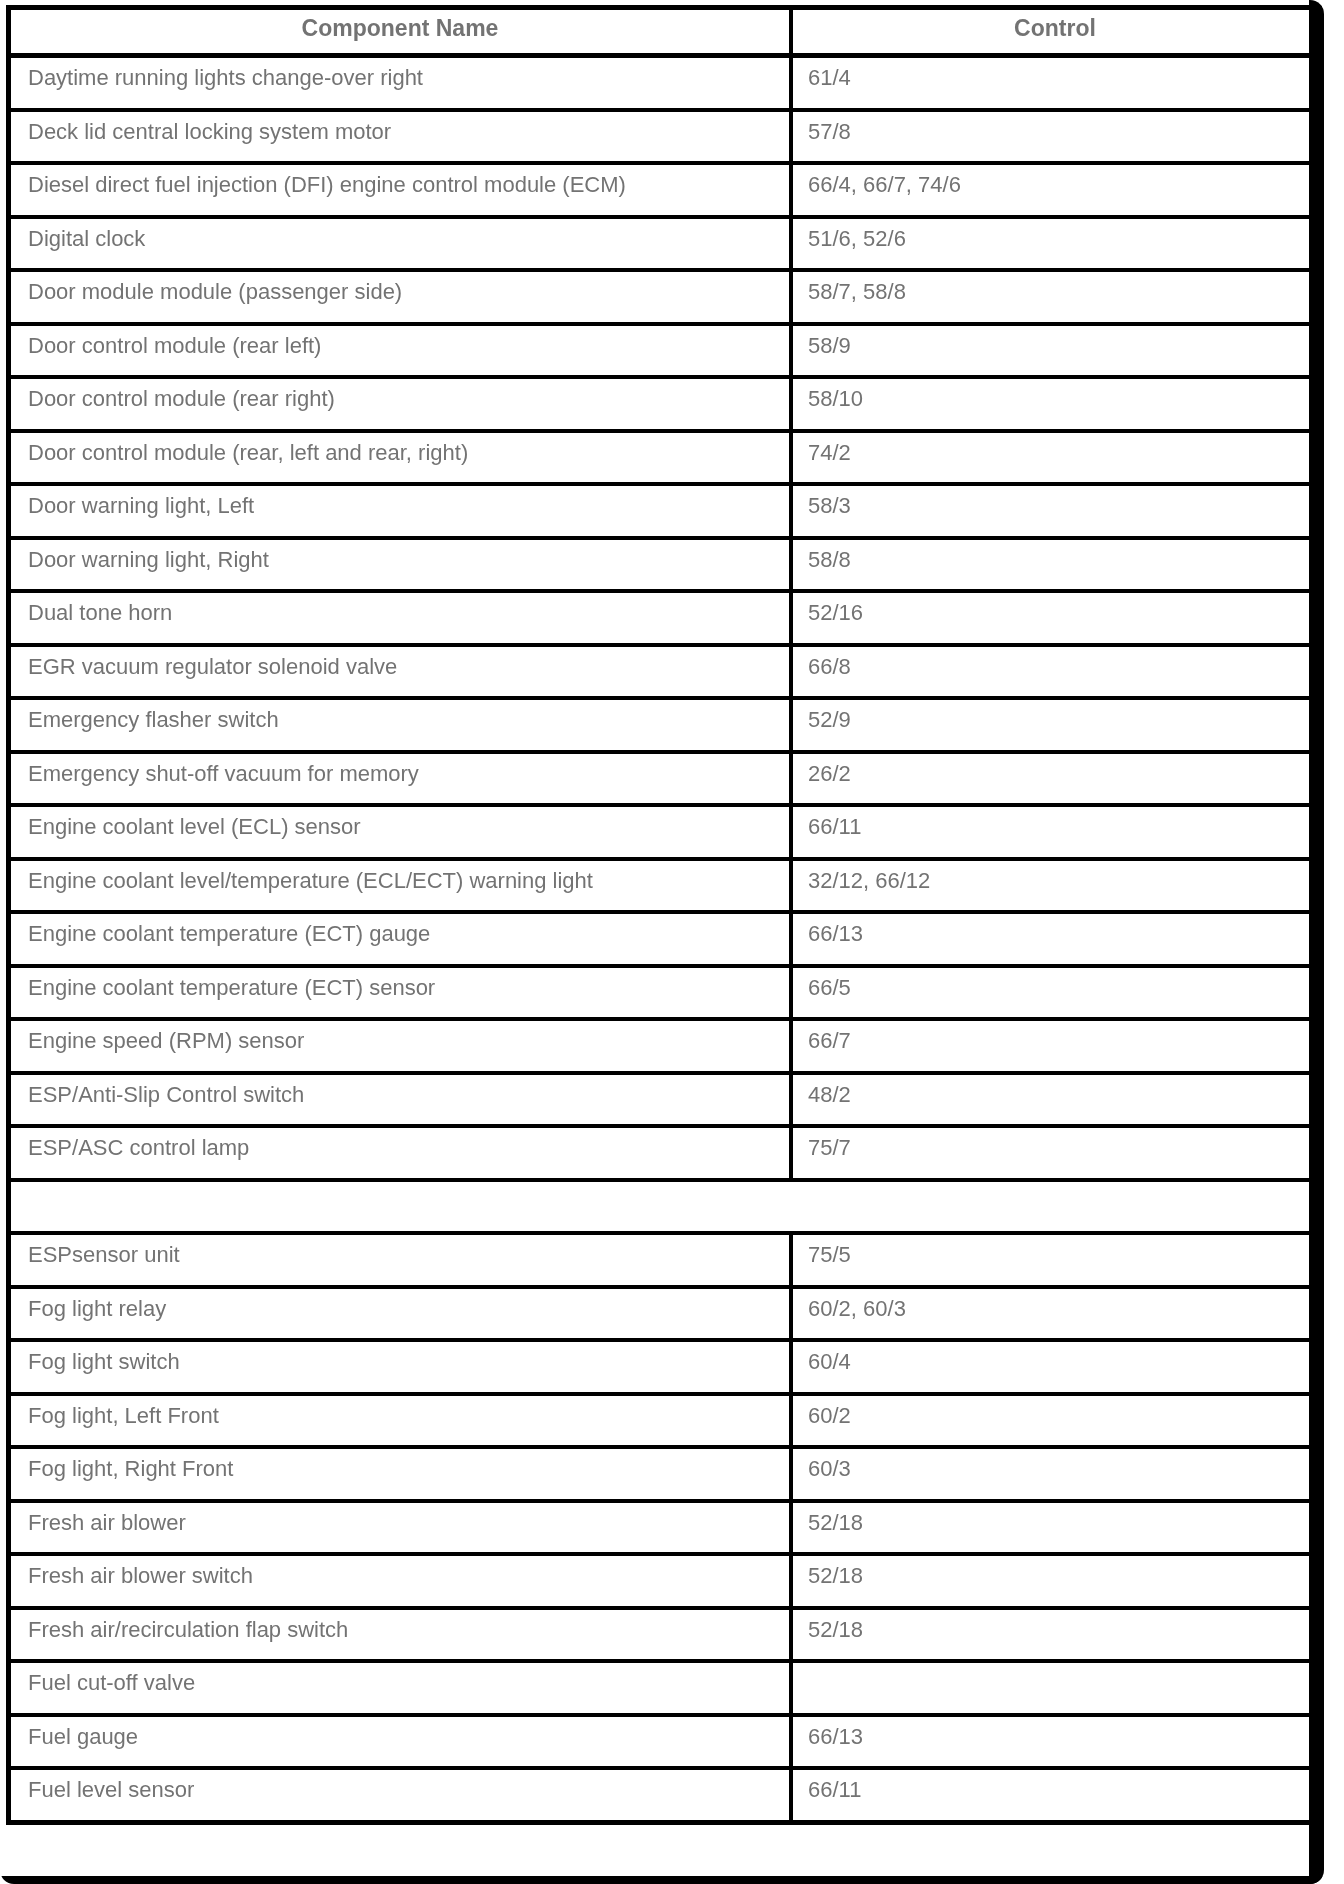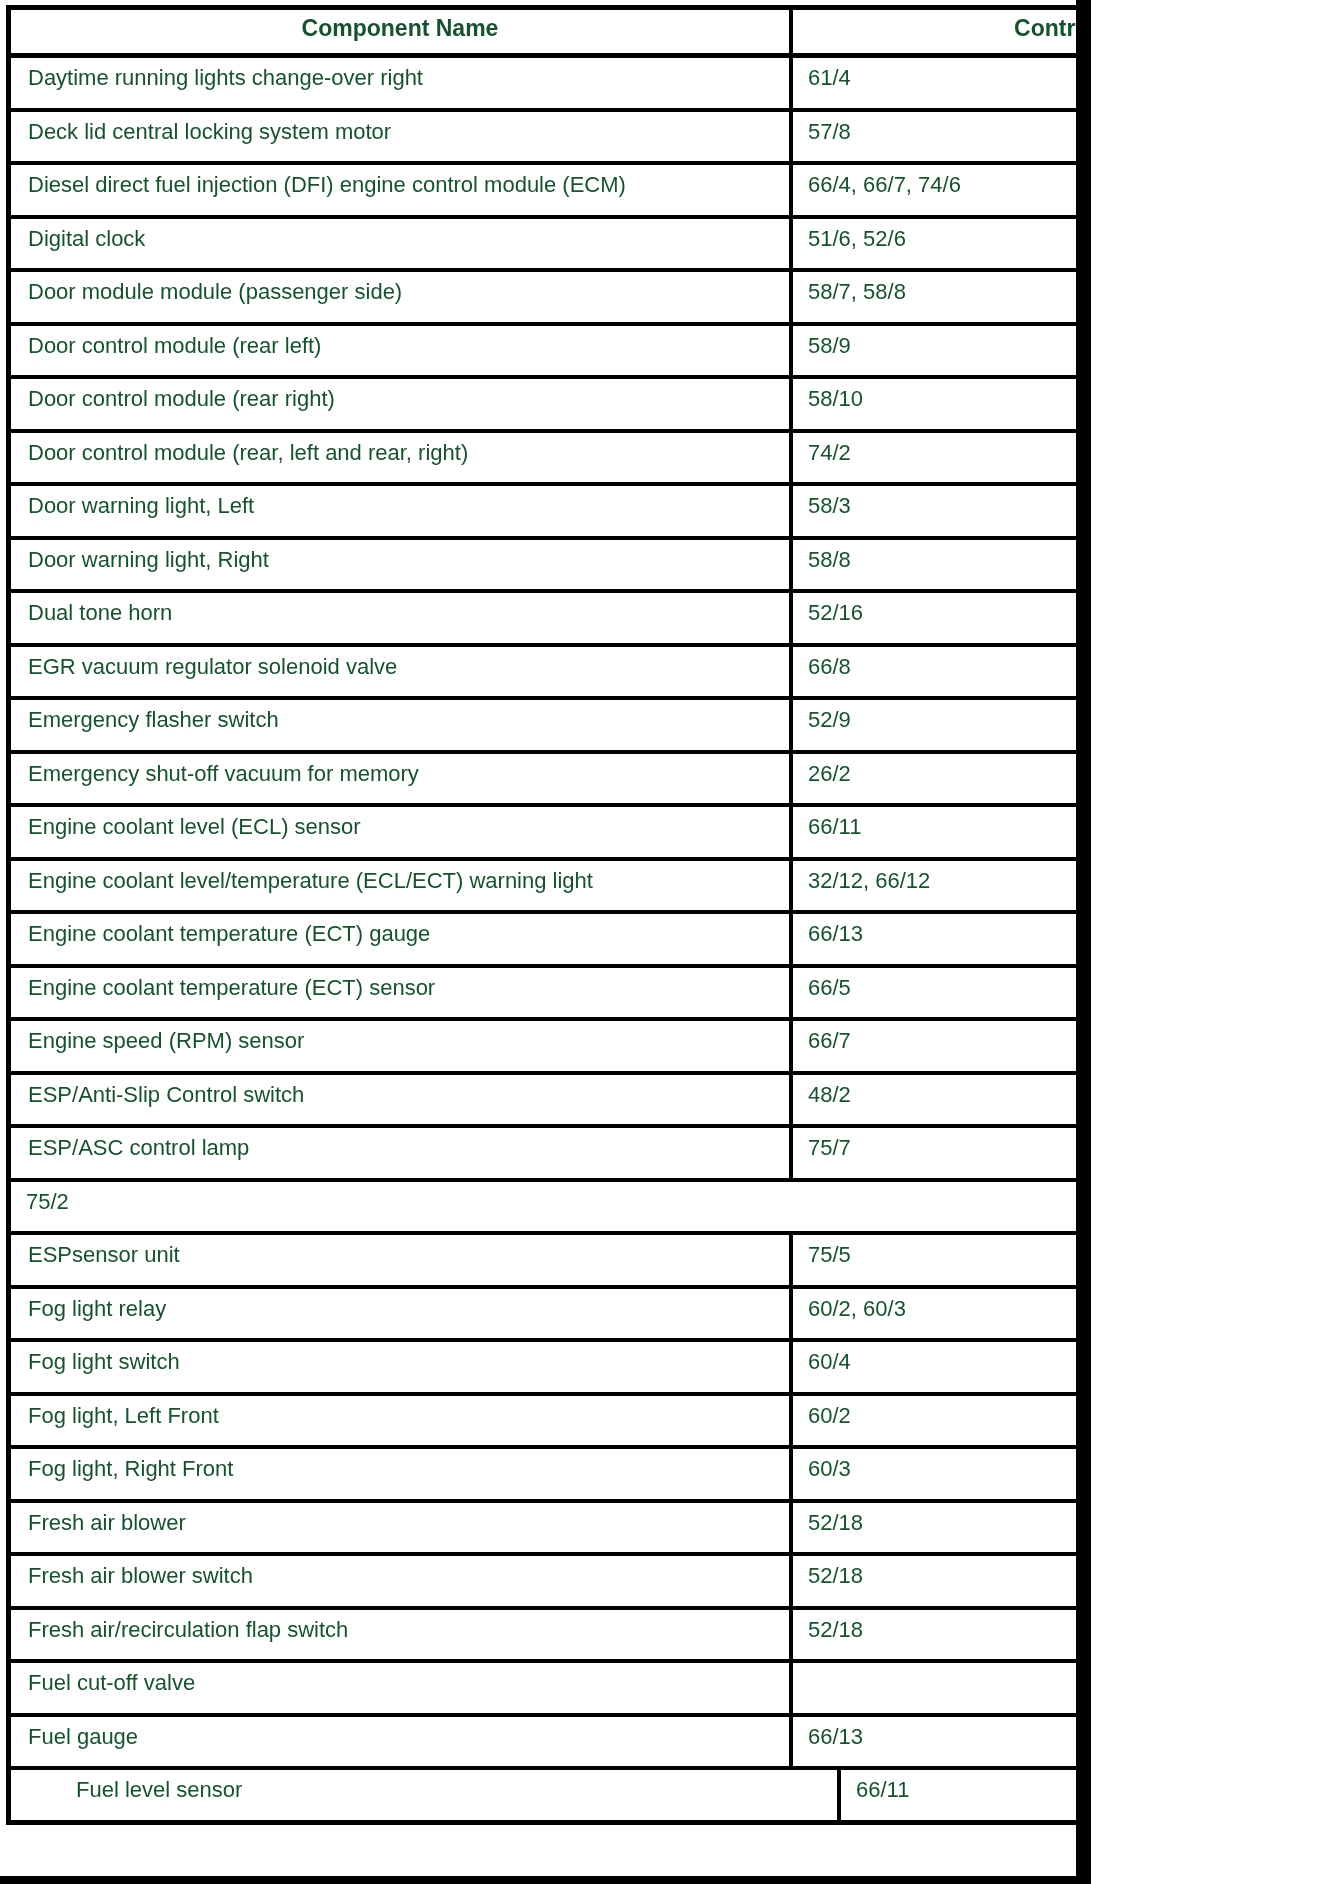--- a/index.html
+++ b/index.html
@@ -2,26 +2,27 @@
 <html><head>
 <meta charset="utf-8">
 <style>
   html, body {
     margin: 0;
     padding: 0;
     background: #ffffff;
   }
   .page {
     position: relative;
-    width: 1091px;
+    width: 1324px;
     height: 1884px;
     background: #ffffff;
     font-family: "Liberation Sans", sans-serif;
-    color: #14532d;
+    color: #737373;
     overflow: hidden;
+    border-radius: 14px;
   }
   .edge-bar-right {
     position: absolute;
     top: 0;
     right: 0;
     width: 15px;
     height: 100%;
     background: #000000;
   }
   .edge-bar-bottom {
@@ -46,21 +47,20 @@
     box-sizing: content-box;
     height: 49.5px;
     border-bottom: 4px solid #000000;
   }
   .trow.header {
     height: 43px;
     border-bottom: 5px solid #000000;
   }
   .rows-container .trow:last-child {
     border-bottom: none;
-    padding-left: 48px;
   }
   .cell {
     display: flex;
     align-items: center;
     box-sizing: border-box;
     padding-bottom: 9px;
     font-size: 22px;
     line-height: 1;
     white-space: nowrap;
     overflow: hidden;
@@ -196,21 +196,20 @@
           <div class="cell cell-name">ESP/Anti-Slip Control switch</div>
           <div class="cell cell-diagrams">48/2</div>
         </div>
 
         <div class="trow">
           <div class="cell cell-name">ESP/ASC control lamp</div>
           <div class="cell cell-diagrams">75/7</div>
         </div>
 
         <div class="trow">
-          <div class="cell cell-diagrams">75/2</div>
         </div>
 
         <div class="trow">
           <div class="cell cell-name">ESPsensor unit</div>
           <div class="cell cell-diagrams">75/5</div>
         </div>
 
         <div class="trow">
           <div class="cell cell-name">Fog light relay</div>
           <div class="cell cell-diagrams">60/2, 60/3</div>

